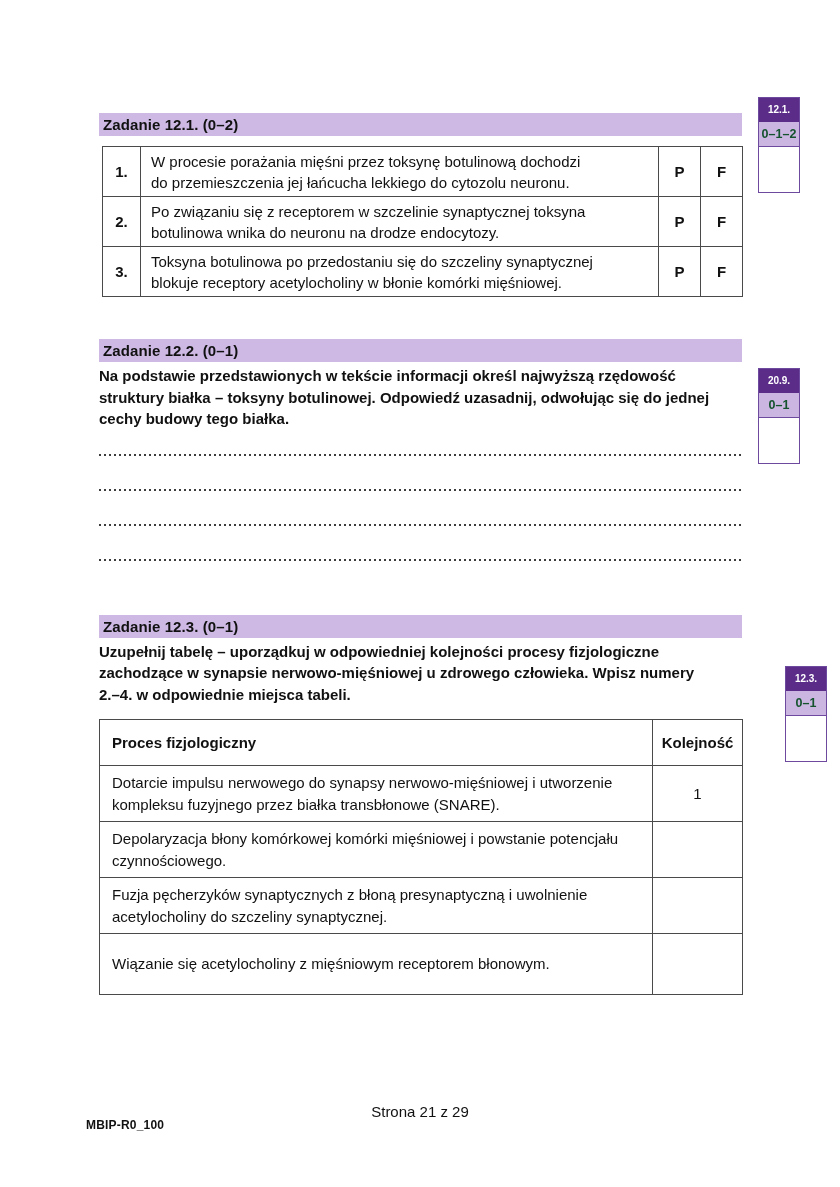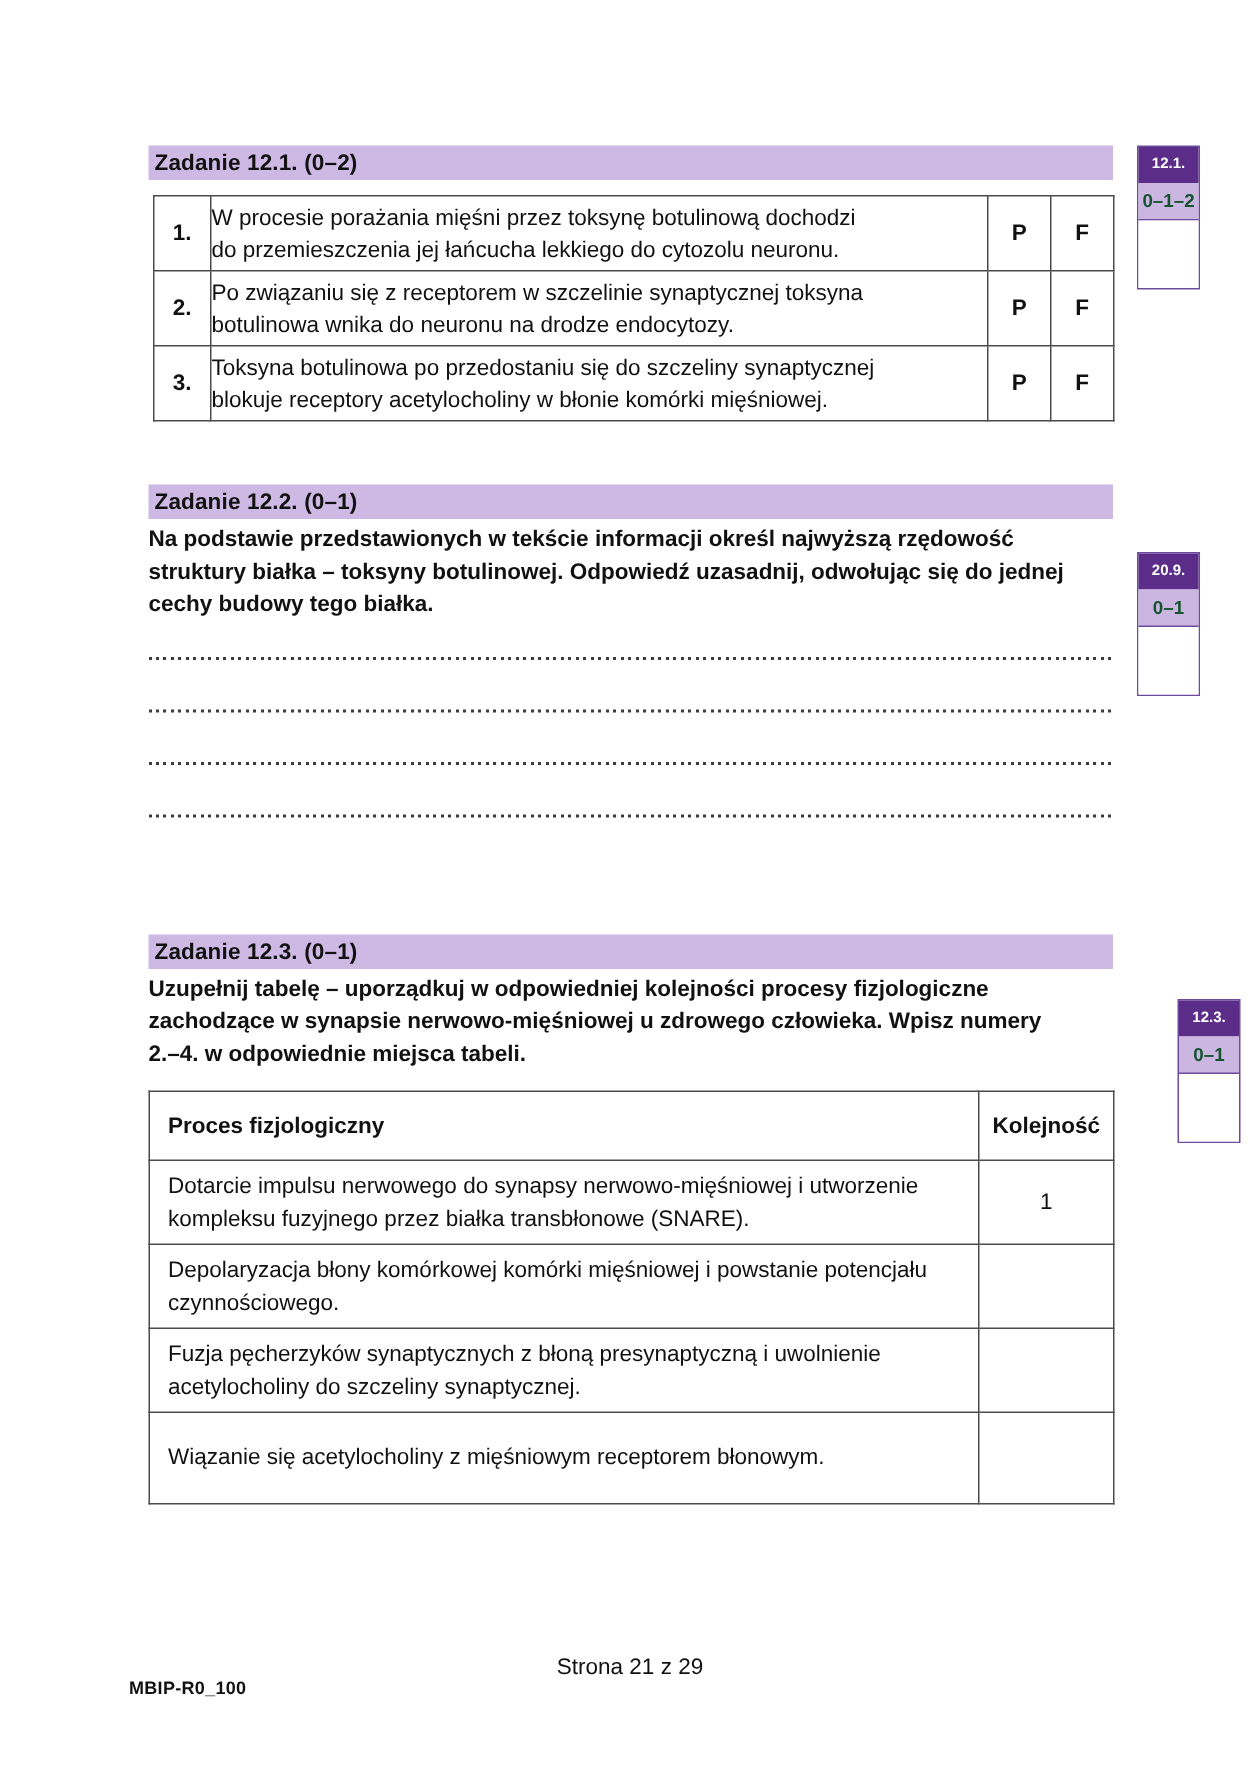--- a/index.html
+++ b/index.html
@@ -6,21 +6,21 @@
   html, body { background: #ffffff; }
   body {
     width: 840px; height: 1187px;
     font-family: "Liberation Sans", sans-serif;
     color: #111111;
     position: relative;
     overflow: hidden;
   }
   .page { position: absolute; inset: 0; background: #ffffff; }
 
-  .content { position: absolute; left: 99px; top: 0; width: 643px; }
+  .content { position: absolute; left: 99px; top: 16px; width: 643px; }
 
   .task-header {
     background: #cdb9e4;
     font-size: 15px; font-weight: bold;
     height: 23px; line-height: 23px;
     padding-left: 4px;
     letter-spacing: 0.1px;
   }
   .task-intro {
     font-size: 15px; font-weight: bold;
@@ -38,34 +38,34 @@
     border-collapse: collapse;
     margin-top: 10px; margin-left: 3px;
     width: 640px; table-layout: fixed;
   }
   table.pf-table td {
     border: 1.5px solid #4a4a4a;
     font-size: 15px; line-height: 21px;
     height: 50px; vertical-align: middle;
   }
   td.cell-num { width: 38px; text-align: center; font-weight: bold; }
-  td.cell-stmt { width: 518px; padding-right: 6px; }
+  td.cell-stmt { width: 518px; padding-left: 10px; padding-right: 6px; }
   td.cell-pf { width: 42px; text-align: center; font-weight: bold; }
 
   
   .sec-122 .task-header { margin-top: 42px; }
   .dotline {
     height: 2px; width: 643px;
     background-image: repeating-linear-gradient(90deg, #3c3c3c 0 2px, transparent 2px 5px);
   }
   .dotline.first { margin-top: 24px; }
   .dotline + .dotline { margin-top: 33px; }
 
   
-  .sec-123 .task-header { margin-top: 78px; }
+  .sec-123 .task-header { margin-top: 54px; }
   table.order-table {
     border-collapse: collapse;
     margin-top: 14px;
     width: 643px; table-layout: fixed;
   }
   table.order-table th, table.order-table td {
     border: 1.5px solid #4a4a4a;
     font-size: 15px; line-height: 21.5px;
     vertical-align: middle;
   }

